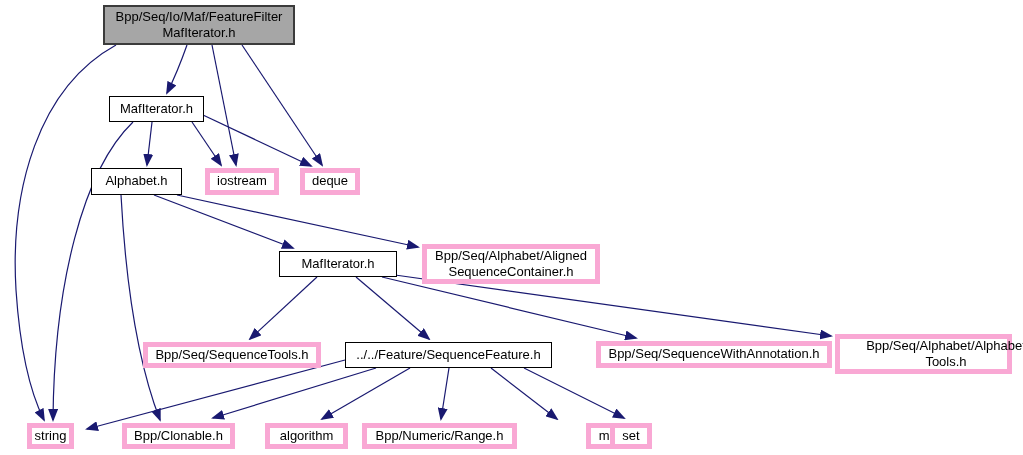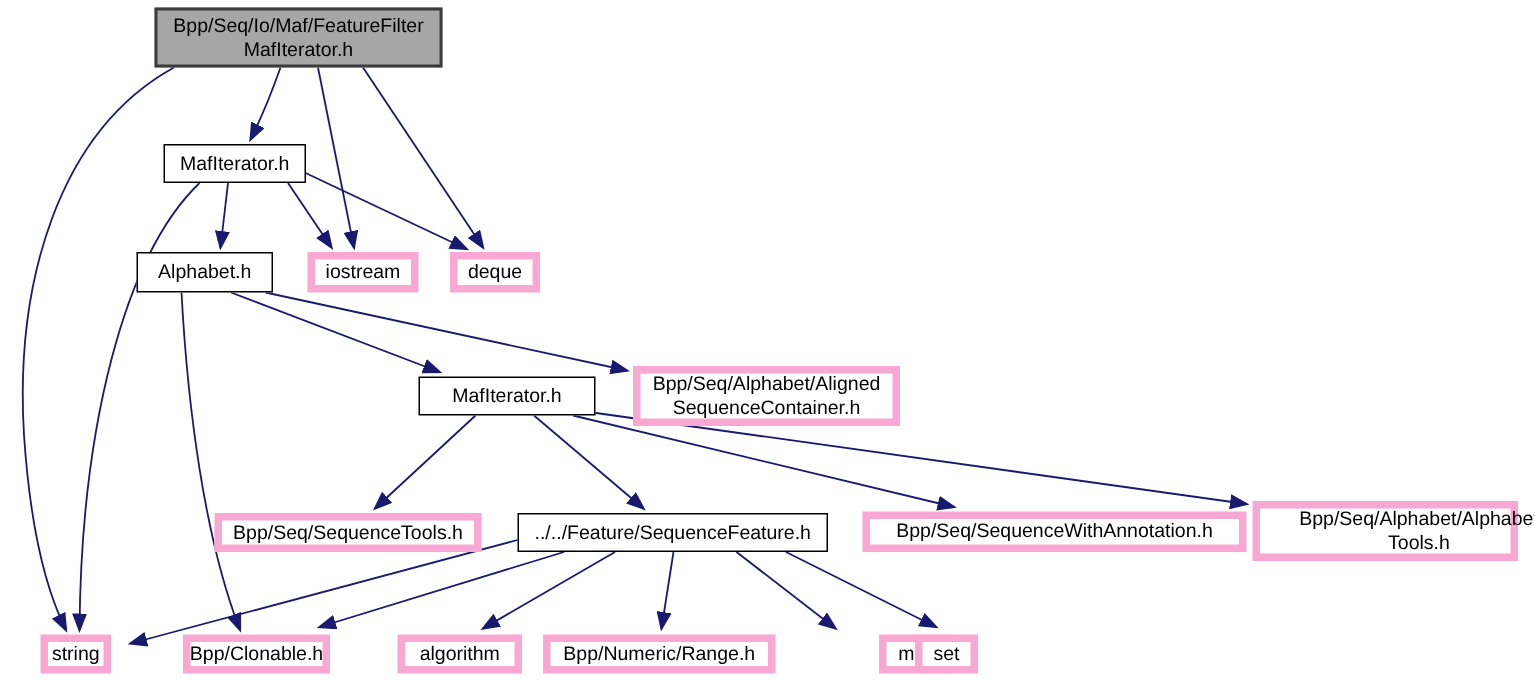--- a/index.html
+++ b/index.html
@@ -21,24 +21,24 @@
 
   #n-featurefilter      { left:103px; top:5px;   width:192px; height:40px; }
   #n-mafiterator        { left:109px; top:96px;  width:95px;  height:26px; }
   #n-mafblock           { left:91px;  top:168px; width:91px;  height:27px; }
   #n-iostream           { left:205px; top:168px; width:74px;  height:27px; }
   #n-deque              { left:300px; top:168px; width:60px;  height:27px; }
   #n-mafsequence        { left:279px; top:251px; width:118px; height:26px; }
   #n-alignedseqcontainer{ left:422px; top:244px; width:178px; height:40px; }
   #n-sequencetools      { left:143px; top:342px; width:178px; height:26px; }
   #n-sequencefeature    { left:345px; top:342px; width:207px; height:26px; }
-  #n-seqwithannotation  { left:575px; top:341px; width:256px; height:27px; }
+  #n-seqwithannotation  { left:596px; top:341px; width:236px; height:27px; }
   #n-alphabettools      { left:835px; top:334px; width:177px; height:40px;padding-left:45px; }
   #n-string             { left:27px;  top:423px; width:47px;  height:26px; }
-  #n-clonable           { left:122px; top:423px; width:98px; height:26px; }
+  #n-clonable           { left:122px; top:423px; width:113px; height:26px; }
   #n-algorithm          { left:265px; top:423px; width:83px;  height:26px; }
   #n-range              { left:362px; top:423px; width:155px; height:26px; }
   #n-map                { left:538px; top:423px; width:51px;  height:26px;margin-left:48px; }
   #n-set                { left:610px; top:423px; width:42px;  height:26px; }
 
   .edge { fill:none; stroke:#191970; stroke-width:1.2; }
 </style>
 </head>
 <body>
 

